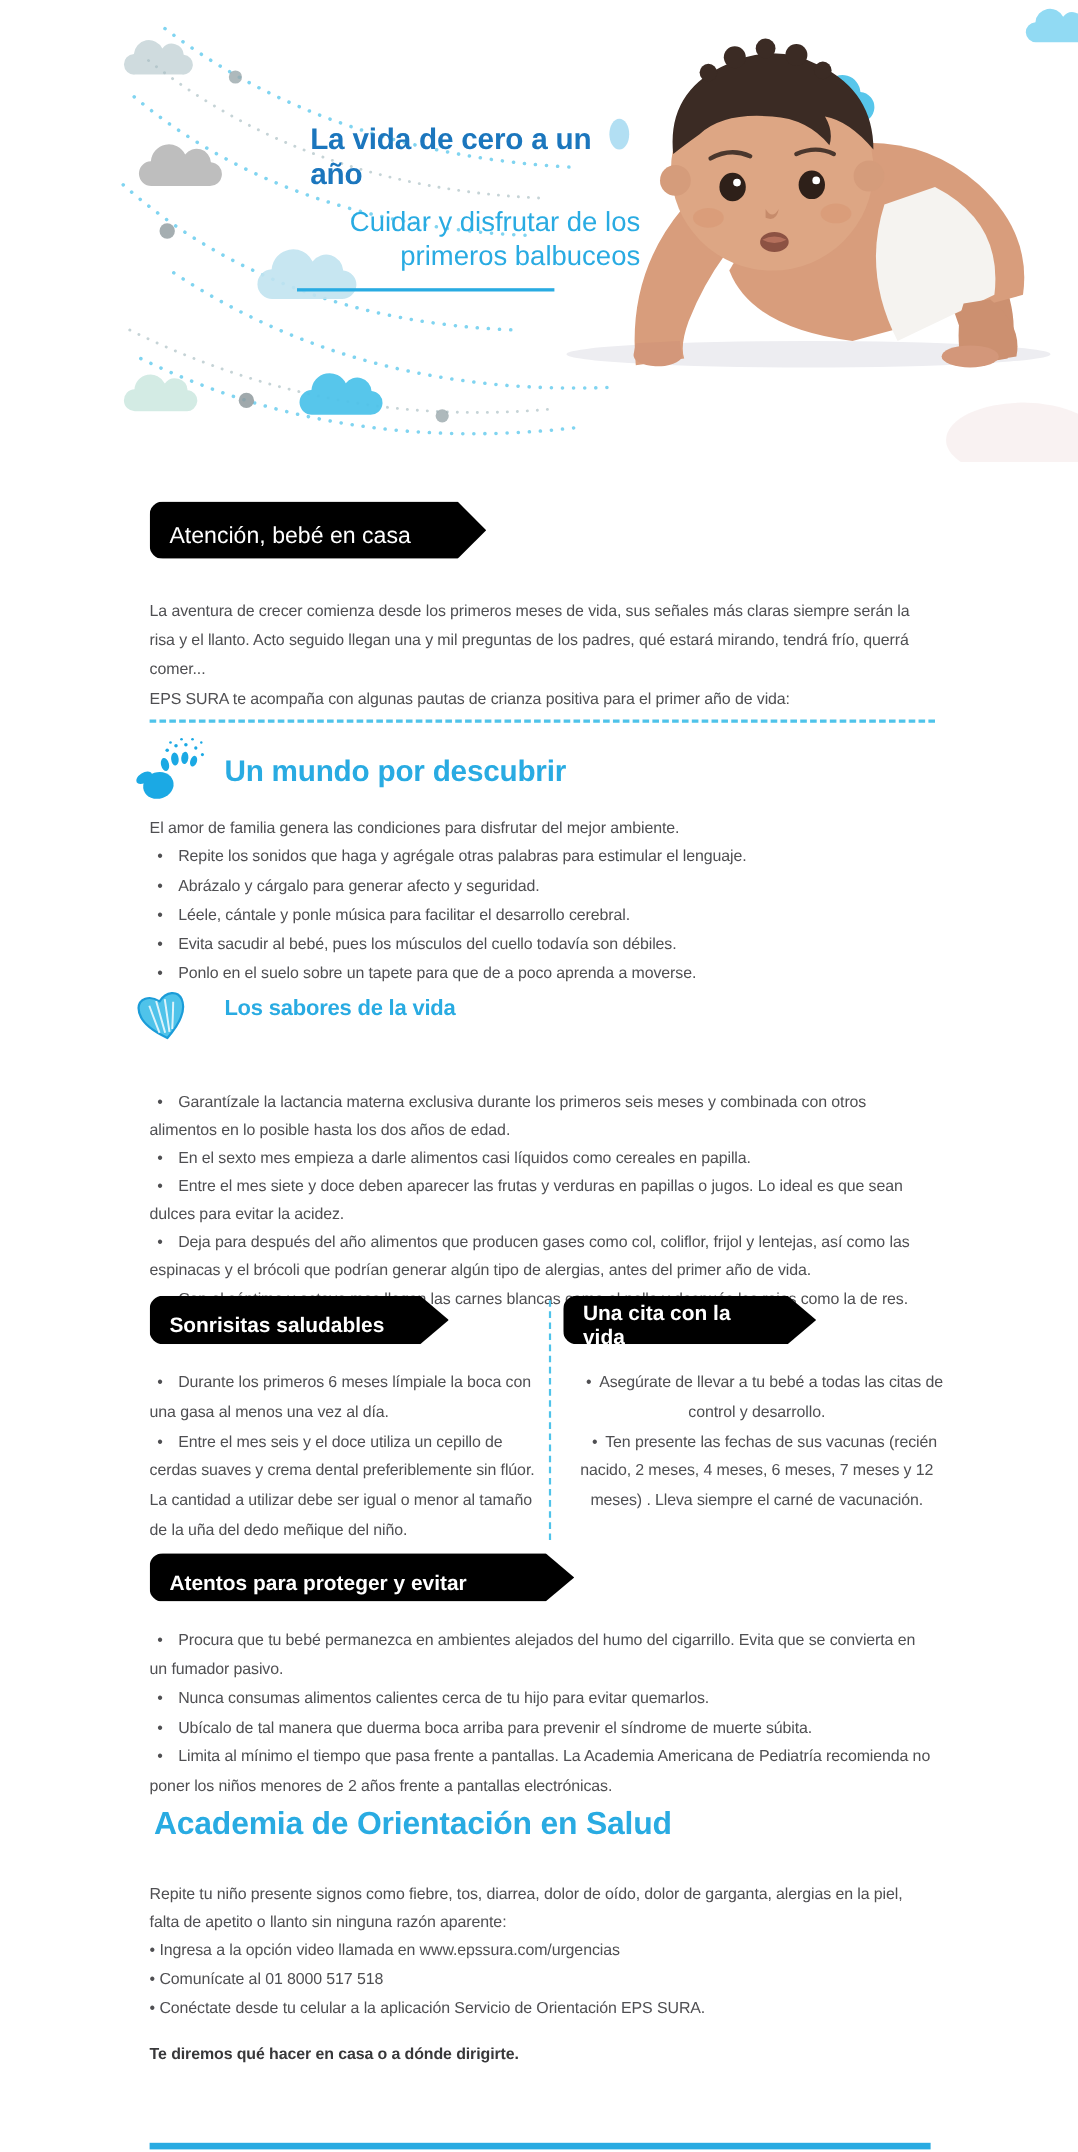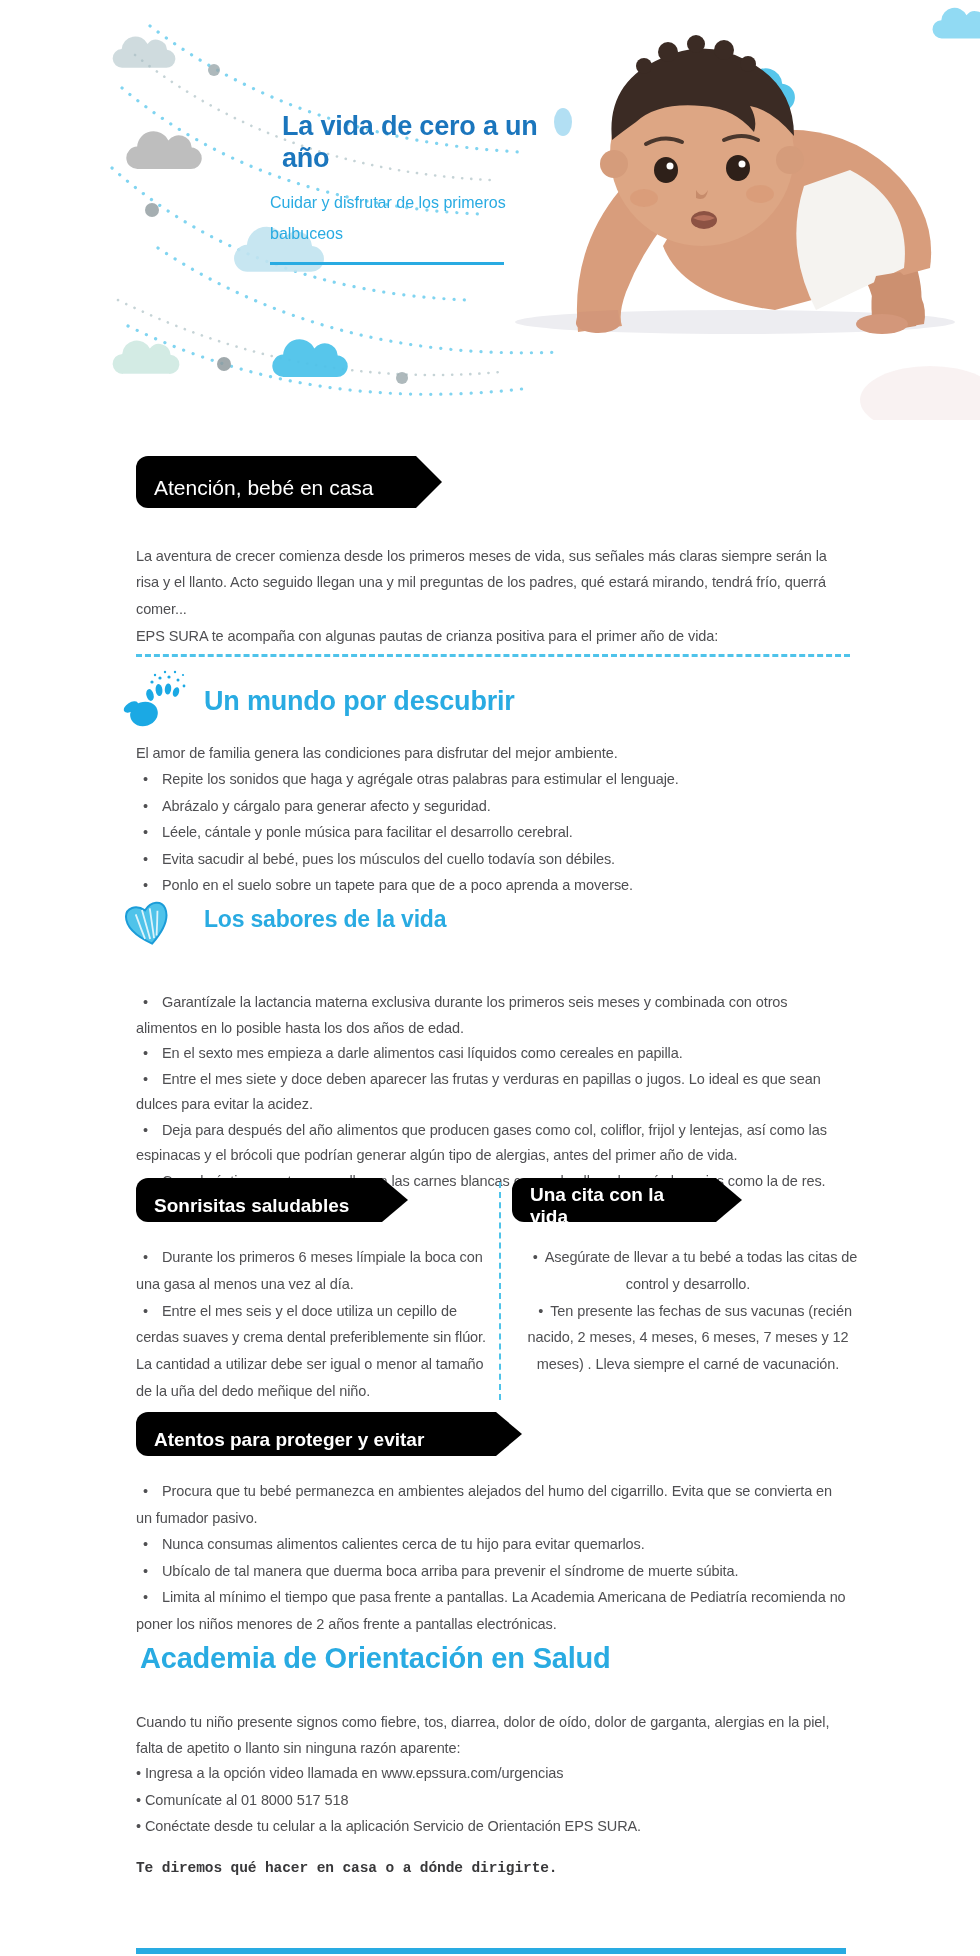--- a/index.html
+++ b/index.html
@@ -5,21 +5,21 @@
   html,body{margin:0;padding:0;background:#ffffff;}
   body{width:980px;height:1956px;position:relative;font-family:"Liberation Sans",sans-serif;color:#4f4f52;}
   .page{position:absolute;inset:0;background:#ffffff;overflow:hidden;}
 
   
   .hero{position:absolute;left:0;top:0;width:980px;height:400px;}
   .hero-deco{position:absolute;left:0;top:0;width:980px;height:420px;}
   .cloud{position:absolute;}
   .hero-text{position:absolute;left:270px;top:98px;width:330px;}
   .hero-title{font-size:27px;font-weight:800;color:#1b76bd;margin:12px;line-height:32px;letter-spacing:-.2px;}
-  .hero-sub{font-size:16px;font-weight:400;color:#29abe2;margin:13px 0 0 0;line-height:31px;width:312px;}
+  .hero-sub{font-size:25px;font-weight:400;color:#29abe2;margin:13px 0 0 0;line-height:31px;width:312px;text-align:right;}
   .hero-underline{width:234px;height:3px;background:#29abe2;margin-top:13px;}
   .baby{position:absolute;left:430px;top:22px;width:550px;height:315px;}
 
   
   .banner{position:absolute;background:#000000;color:#fff;display:flex;align-items:center;
           padding:11px 36px 0 18px;border-radius:12px 0 0 12px;box-sizing:border-box;
           clip-path:polygon(0 0,calc(100% - 26px) 0,100% 50%,calc(100% - 26px) 100%,0 100%);}
   .banner-lg{height:52px;font-size:21px;font-weight:400;}
   .banner-sm{height:44px;font-size:19px;font-weight:700;}
 
@@ -177,21 +177,21 @@
     <div class="b-item">Evita sacudir al bebé, pues los músculos del cuello todavía son débiles.</div>
     <div class="b-item">Ponlo en el suelo sobre un tapete para que de a poco aprenda a moverse.</div>
   </div>
 
   <svg class="icon" style="left:124px;top:898px;width:48px;height:52px;" viewBox="0 0 48 52">
     <g transform="rotate(-12 24 26)">
       <path d="M24 46 C 8 34 2 24 4 14 C 6 6 16 4 24 12 C 32 4 42 6 44 14 C 46 24 40 34 24 46 Z" fill="#4fc3ea" stroke="#1b9cd8" stroke-width="2"></path>
       <path d="M14 14 q2 14 4 26 M21 11 q1 16 2 30 M29 11 q-1 16 -2 30 M36 15 q-3 13 -6 24" stroke="#ffffff" stroke-width="1.8" fill="none" opacity=".8"></path>
     </g>
   </svg>
-  <h2 class="sec-head" style="left:204px;top:906px;font-size:23px;text-align:center;">Los sabores de la vida</h2>
+  <h2 class="sec-head" style="left:204px;top:906px;font-size:20px;text-align:center;">Los sabores de la vida</h2>
 
   <div class="txt tight" style="left:136px;top:966px;width:716px;">
     <div class="b-item">Garantízale la lactancia materna exclusiva durante los primeros seis meses y combinada con otros alimentos en lo posible hasta los dos años de edad.</div>
     <div class="b-item">En el sexto mes empieza a darle alimentos casi líquidos como cereales en papilla.</div>
     <div class="b-item">Entre el mes siete y doce deben aparecer las frutas y verduras en papillas o jugos. Lo ideal es que sean dulces para evitar la acidez.</div>
     <div class="b-item">Deja para después del año alimentos que producen gases como col, coliflor, frijol y lentejas, así como las espinacas y el brócoli que podrían generar algún tipo de alergias, antes del primer año de vida.</div>
     <div class="b-item">Con el séptimo y octavo mes llegan las carnes blancas como el pollo y después las rojas como la de res.</div>
   </div>
 
   <div class="banner banner-sm" style="left:136px;top:1178px;width:272px;">
@@ -216,24 +216,24 @@
   </div>
 
   <div class="txt" style="left:136px;top:1478px;width:714px;">
     <div class="b-item">Procura que tu bebé permanezca en ambientes alejados del humo del cigarrillo. Evita que se convierta en un fumador pasivo.</div>
     <div class="b-item">Nunca consumas alimentos calientes cerca de tu hijo para evitar quemarlos.</div>
     <div class="b-item">Ubícalo de tal manera que duerma boca arriba para prevenir el síndrome de muerte súbita.</div>
     <div class="b-item">Limita al mínimo el tiempo que pasa frente a pantallas. La Academia Americana de Pediatría recomienda no poner los niños menores de 2 años frente a pantallas electrónicas.</div>
   </div>
 
   <h2 class="sec-head" style="left:140px;top:1642px;font-size:29px;">Academia de Orientación en Salud</h2>
-  <p class="txt" style="left:136px;top:1694px;width:714px;">Cuando tu niño presente signos como fiebre, tos, diarrea, dolor de oído, dolor de garganta, alergias en la piel, falta de apetito o llanto sin ninguna razón aparente:</p>
+  <p class="txt" style="left:136px;top:1694px;width:714px;">Repite tu niño presente signos como fiebre, tos, diarrea, dolor de oído, dolor de garganta, alergias en la piel, falta de apetito o llanto sin ninguna razón aparente:</p>
 
   <div class="txt" style="left:136px;top:1760px;width:714px;">
     <div class="opt-item">Ingresa a la opción video llamada en www.epssura.com/urgencias</div>
     <div class="opt-item">Comunícate al 01 8000 517 518</div>
     <div class="opt-item">Conéctate desde tu celular a la aplicación Servicio de Orientación EPS SURA.</div>
   </div>
 
-  <p class="txt closing" style="left:136px;top:1840px;width:714px;font-family:Liberation Mono, monospace;">Te diremos qué hacer en casa o a dónde dirigirte.</p>
+  <p class="txt closing" style="left:136px;top:1840px;width:714px;">Te diremos qué hacer en casa o a dónde dirigirte.</p>
 
   <div class="bottom-bar"></div>
 </div>
 
 </body></html>

